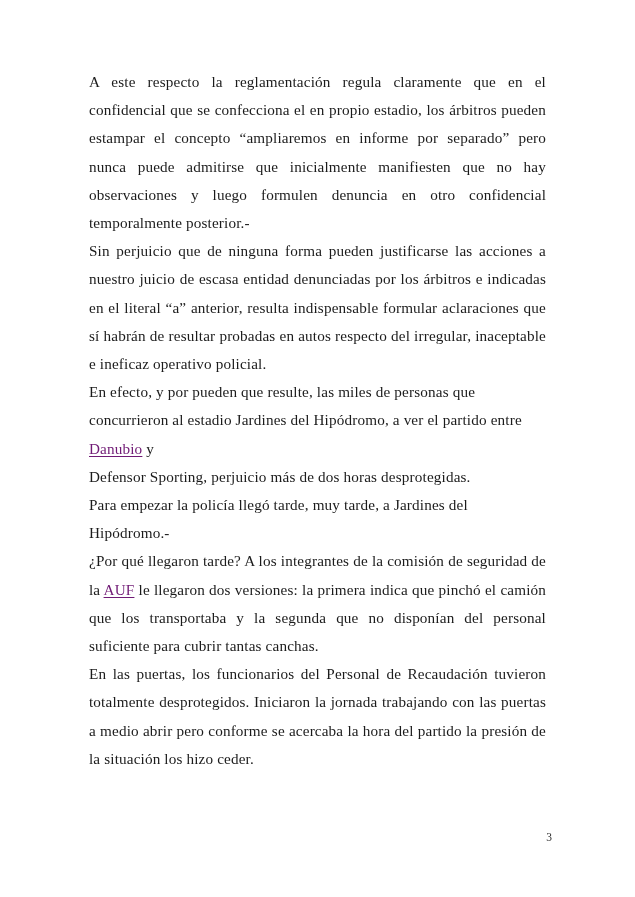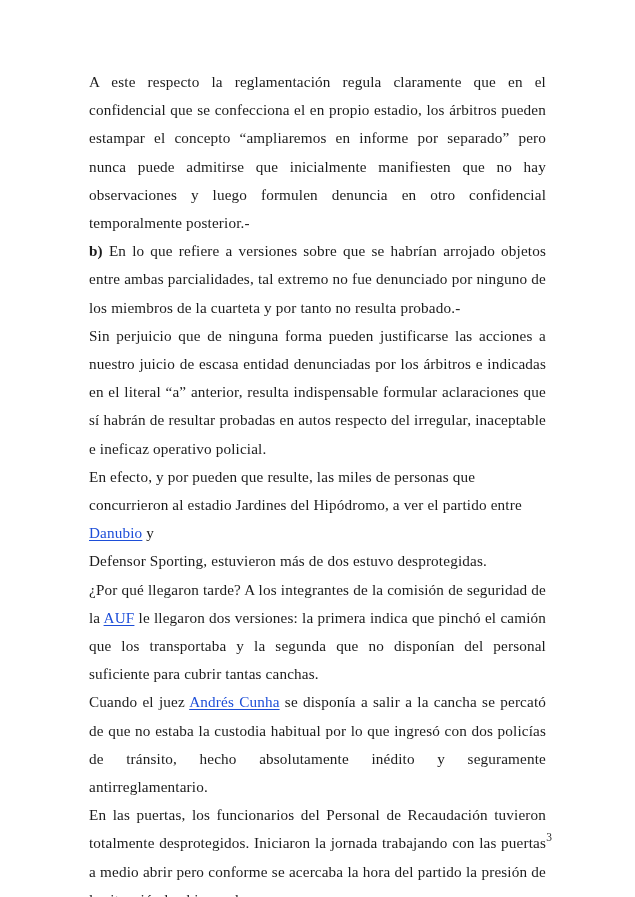--- a/index.html
+++ b/index.html
@@ -38,21 +38,21 @@
     color: #1b1b1b;
     letter-spacing: 0.01em;
   }
   .para.nojustify {
     text-align: left;
   }
   .bold-marker {
     font-weight: bold;
   }
   .doclink {
-    color: #1d4ed8;
+    color: #701a75;
     text-decoration: underline;
     text-underline-offset: 1.5px;
   }
   #page-number {
     position: absolute;
     left: 0;
     top: 830px;
     width: 552px;
     text-align: right;
     font-size: 11.5px;
@@ -63,33 +63,32 @@
 </style>
 </head>
 <body>
 
 <div id="page">
 
   <div id="text-body">
 
     <p class="para">A este respecto la reglamentación regula claramente que en el confidencial que se confecciona el en propio estadio, los árbitros pueden estampar el concepto “ampliaremos en informe por separado” pero nunca puede admitirse que inicialmente manifiesten que no hay observaciones y luego formulen denuncia en otro confidencial temporalmente posterior.-</p>
 
-    <p class="para"><span class="bold-marker">b)</span><span> En lo que refiere a versiones sobre que se habrían arrojado objetos entre ambas parcialidades, tal extremo no fue denunciado por ninguno de los miembros de la cuarteta y por tanto no resulta probado.-</span></p>
 
     <p class="para">Sin perjuicio que de ninguna forma pueden justificarse las acciones a nuestro juicio de escasa entidad denunciadas por los árbitros e indicadas en el literal “a” anterior, resulta indispensable formular aclaraciones que sí habrán de resultar probadas en autos respecto del irregular, inaceptable e ineficaz operativo policial.</p>
 
     <p class="para nojustify"><span>En efecto, y por pueden que resulte, las miles de personas que concurrieron al estadio Jardines del Hipódromo, a ver el partido entre </span><a class="doclink" href="#">Danubio</a><span> y</span></p>
 
-    <p class="para nojustify">Defensor Sporting, estuvieron más de dos estuvo desprotegidas.</p>
+    <p class="para nojustify">Defensor Sporting, perjuicio más de dos horas desprotegidas.</p>
 
 
+    <p class="para nojustify">Para empezar la policía llegó tarde, muy tarde, a Jardines del Hipódromo.-</p>
 
     <p class="para"><span>¿Por qué llegaron tarde? A los integrantes de la comisión de seguridad de la </span><a class="doclink" href="#">AUF</a><span> le llegaron dos versiones: la primera indica que pinchó el camión que los transportaba y la segunda que no disponían del personal suficiente para cubrir tantas canchas.</span></p>
 
-    <p class="para"><span>Cuando el juez </span><a class="doclink" href="#">Andrés Cunha</a><span> se disponía a salir a la cancha se percató de que no estaba la custodia habitual por lo que ingresó con dos policías de tránsito, hecho absolutamente inédito y seguramente antirreglamentario.</span></p>
 
     <p class="para">En las puertas, los funcionarios del Personal de Recaudación tuvieron totalmente desprotegidos. Iniciaron la jornada trabajando con las puertas a medio abrir pero conforme se acercaba la hora del partido la presión de la situación los hizo ceder.</p>
 
   </div>
 
   <div id="page-number">3</div>
 
 </div>
 
 </body></html>

